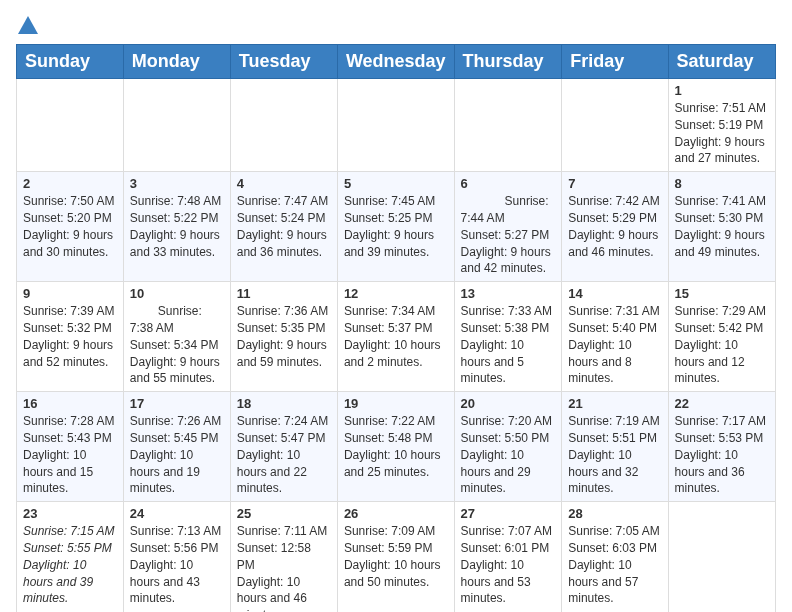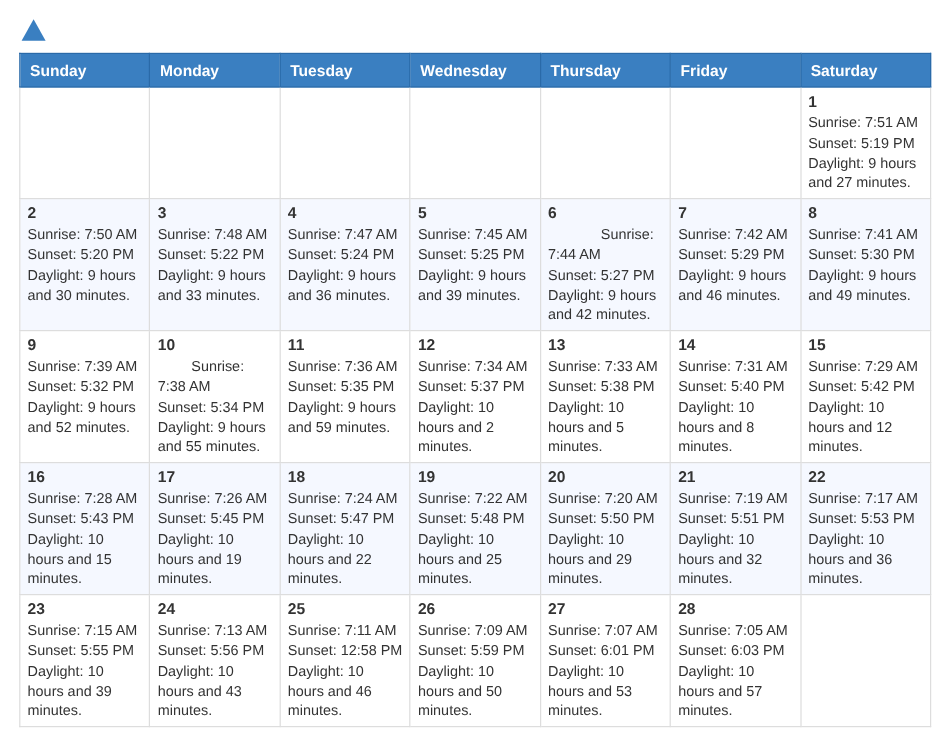--- a/index.html
+++ b/index.html
@@ -59,21 +59,21 @@
     .calendar {
       width: 100%;
       border-collapse: collapse;
       border: 1px solid #ccc;
     }
     .calendar th {
       background-color: #3a7fc1;
       color: white;
       text-align: left;
       padding: 6px 8px;
-      font-size: 13px;
+      font-size: 18px;
       border: 1px solid #2a6aa8;
     }
     .calendar td {
       vertical-align: top;
       padding: 4px 6px;
       border: 1px solid #ddd;
       width: 108px;
       min-height: 80px;
       background: #fff;
       font-size: 10.5px;
@@ -201,21 +201,21 @@
 Sunset: 5:50 PM
 Daylight: 10 hours and 29 minutes.</span></td>
         <td><span class="day-number">21</span><span class="day-info" style="white-space: pre-line;">Sunrise: 7:19 AM
 Sunset: 5:51 PM
 Daylight: 10 hours and 32 minutes.</span></td>
         <td><span class="day-number">22</span><span class="day-info" style="white-space: pre-line;">Sunrise: 7:17 AM
 Sunset: 5:53 PM
 Daylight: 10 hours and 36 minutes.</span></td>
       </tr>
       <tr>
-        <td><span class="day-number">23</span><span class="day-info" style="white-space: pre-line;">Sunrise: 7:15 AM
+        <td><span class="day-number">23</span><span class="day-info" style="white-space: pre-line; font-style: italic;">Sunrise: 7:15 AM
 Sunset: 5:55 PM
 Daylight: 10 hours and 39 minutes.</span></td>
         <td><span class="day-number">24</span><span class="day-info" style="white-space: pre-line;">Sunrise: 7:13 AM
 Sunset: 5:56 PM
 Daylight: 10 hours and 43 minutes.</span></td>
         <td><span class="day-number">25</span><span class="day-info" style="white-space: pre-line;">Sunrise: 7:11 AM
 Sunset: 12:58 PM
 Daylight: 10 hours and 46 minutes.</span></td>
         <td><span class="day-number">26</span><span class="day-info" style="white-space: pre-line;">Sunrise: 7:09 AM
 Sunset: 5:59 PM

